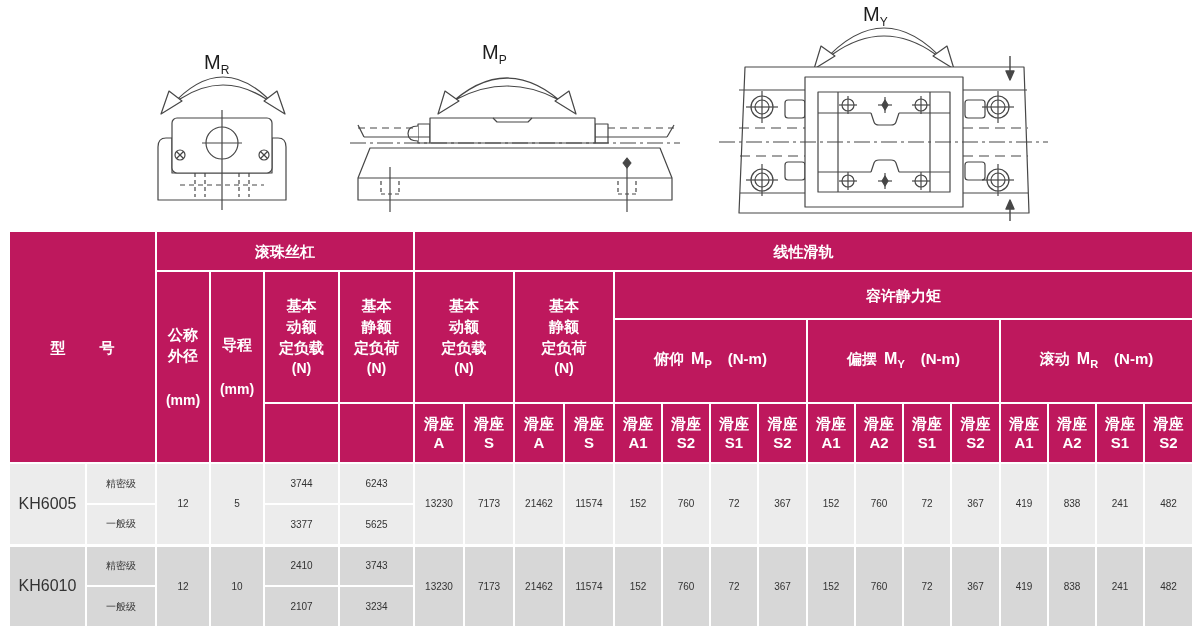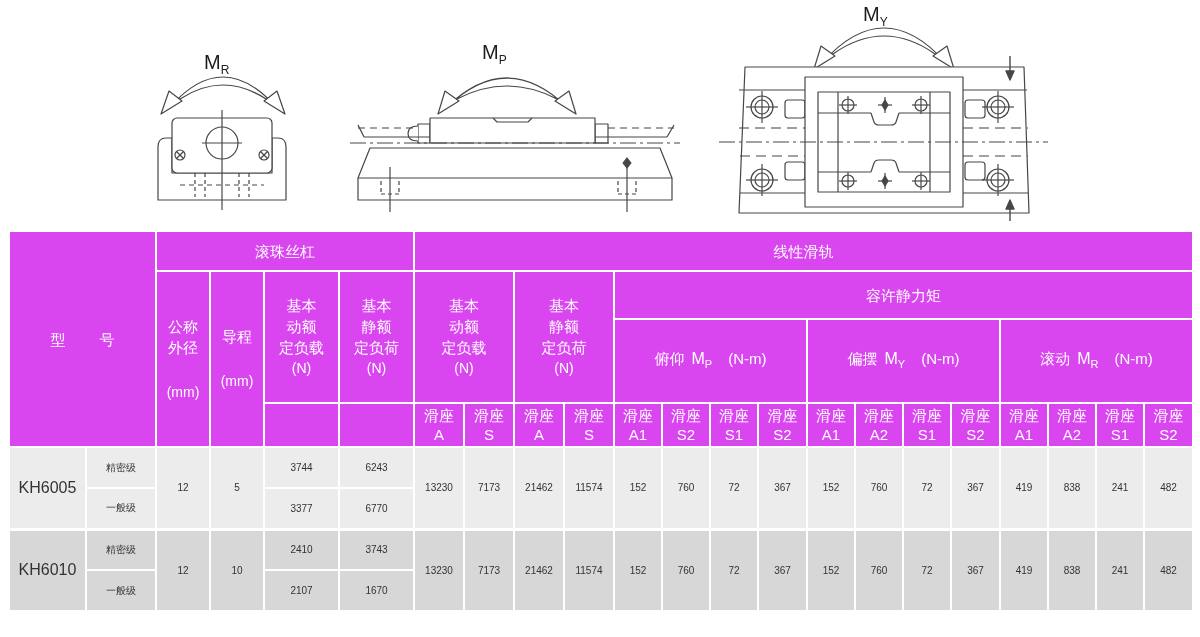--- a/index.html
+++ b/index.html
@@ -19,25 +19,25 @@
   
   table.spec{
     position:absolute;left:8px;top:230px;width:1184px;
     border-collapse:collapse;table-layout:fixed;
   }
   .spec th,.spec td{
     border:2px solid #ffffff;text-align:center;vertical-align:middle;
     padding:0;overflow:hidden;
   }
   .spec th{
-    background:#d946ef;color:#ffffff;font-weight:normal;
+    background:#be185d;color:#ffffff;font-weight:bold;
     font-size:15px;line-height:21px;
   }
   .spec td{font-size:10px;color:#333333;}
-  tr.hr1{height:40px;} tr.hr2{height:48px;} tr.hr3{height:84px;} tr.hr4{height:44px;}
+  tr.hr1{height:40px;} tr.hr2{height:48px;} tr.hr3{height:84px;} tr.hr4{height:60px;}
   tbody tr{height:41px;}
   tbody.g1 td{background:#ececec;}
   tbody.g2 td{background:#d7d7d7;}
   tbody.g2 tr:first-child td{border-top:3px solid #ffffff;}
   .model-h{font-size:16px;word-spacing:30px;}
   .unit{margin-top:24px;font-size:14px;}
   .nline{font-size:14px;}
   .mom .msym{margin-left:7px;font-size:16px;}
   .mom sub{font-size:11px;}
   .mom .munit{margin-left:16px;}
@@ -377,21 +377,21 @@
       <td rowspan="2">72</td>
       <td rowspan="2">367</td>
       <td rowspan="2">419</td>
       <td rowspan="2">838</td>
       <td rowspan="2">241</td>
       <td rowspan="2">482</td>
     </tr>
     <tr>
       <td>一般级</td>
       <td>3377</td>
-      <td>6770</td>
+      <td>5625</td>
     </tr>
   </tbody>
   <tbody class="g2">
     <tr>
       <td rowspan="2" class="model">KH6010</td>
       <td>精密级</td>
       <td rowspan="2">12</td>
       <td rowspan="2">10</td>
       <td>2410</td>
       <td>3743</td>
@@ -408,16 +408,16 @@
       <td rowspan="2">72</td>
       <td rowspan="2">367</td>
       <td rowspan="2">419</td>
       <td rowspan="2">838</td>
       <td rowspan="2">241</td>
       <td rowspan="2">482</td>
     </tr>
     <tr>
       <td>一般级</td>
       <td>2107</td>
-      <td>1670</td>
+      <td>3234</td>
     </tr>
   </tbody>
 </table>
 
 </body></html>

